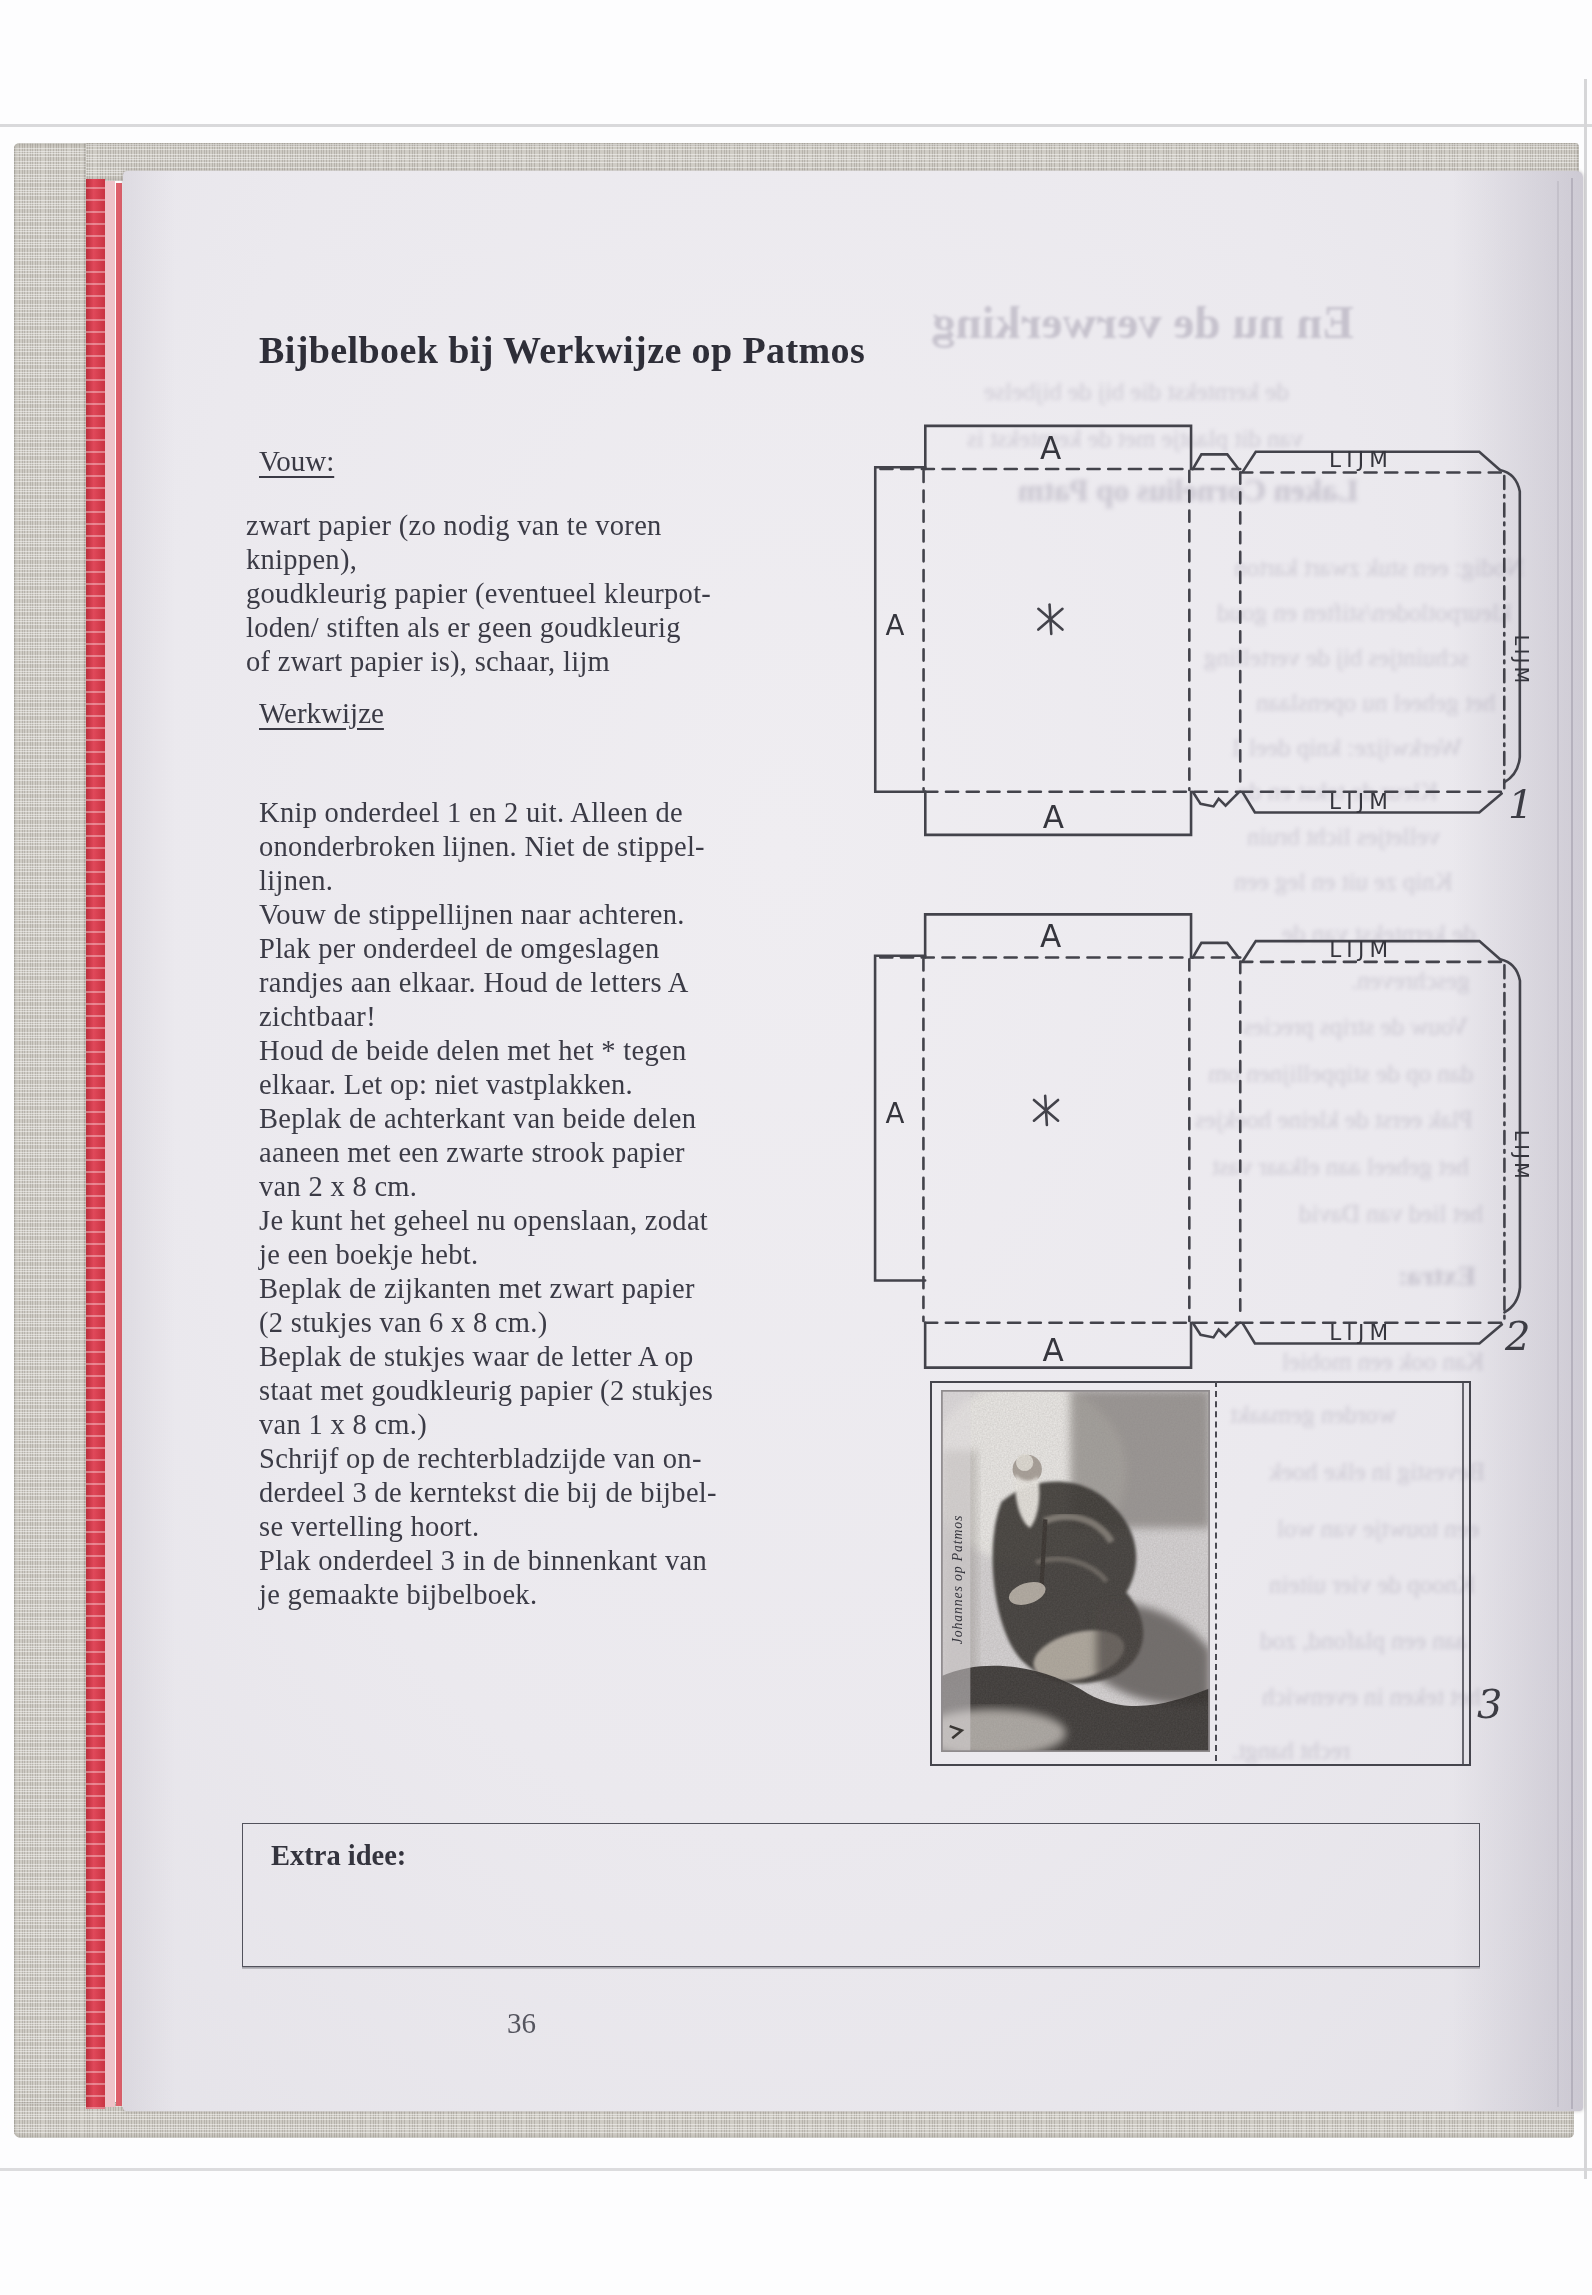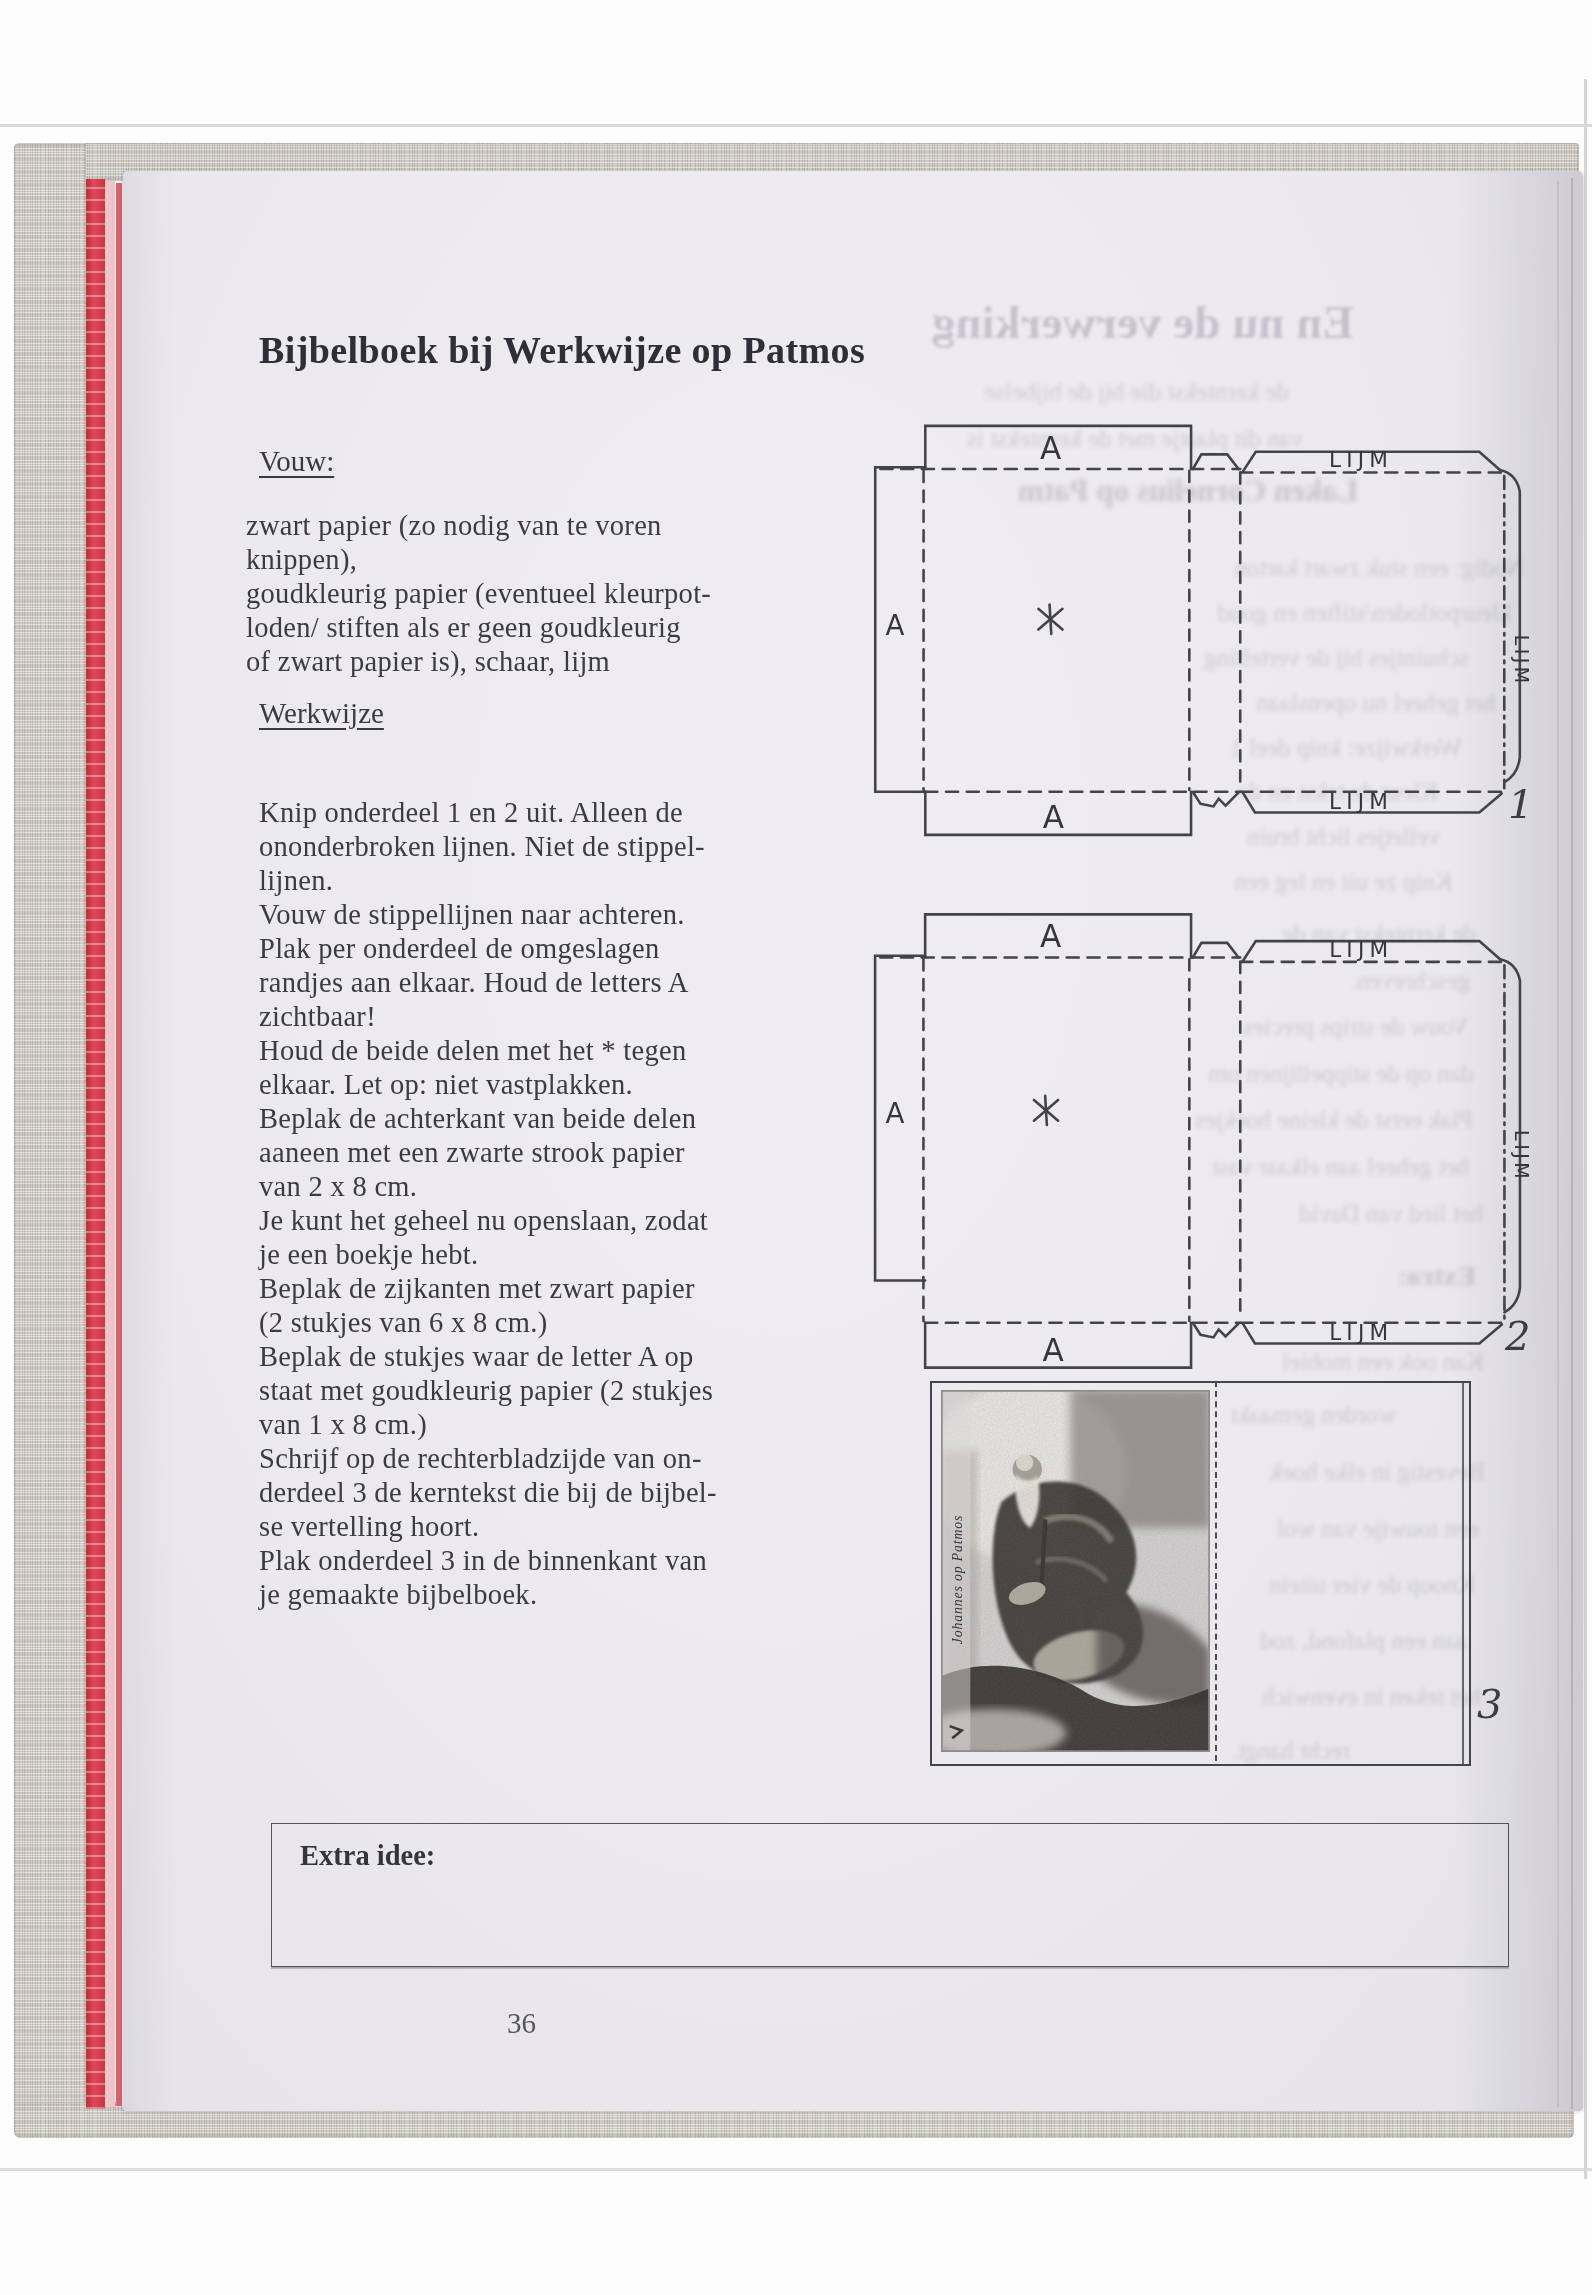--- a/index.html
+++ b/index.html
@@ -40,21 +40,21 @@
 
   
   .title{position:absolute;left:259px;top:328px;font-size:38px;font-weight:bold;
     color:#2e2e38;letter-spacing:0.4px;margin:0;}
   .heading{position:absolute;font-size:29px;color:#3a3a45;
     text-decoration:underline;text-underline-offset:5.2px;}
   .body-text{position:absolute;font-size:28.5px;line-height:34px;color:#3b3b46;
     letter-spacing:0.3px;white-space:pre-line;width:595px;}
 
   
-  .extra-box{position:absolute;left:271px;top:1823px;width:1236px;height:142px;
+  .extra-box{position:absolute;left:242px;top:1823px;width:1236px;height:142px;
     border:1.7px solid #52525c;box-shadow:0 1.7px 0 rgba(82,82,92,.45);}
   .extra-heading{position:absolute;left:28px;top:15.5px;font-size:28.5px;font-weight:bold;color:#34343e;}
   .extra-body{position:absolute;left:28px;top:59px;font-size:28.5px;font-style:italic;color:#44444e;
     letter-spacing:0.3px;}
 
   .pagenum{position:absolute;left:507px;top:2007px;font-size:29px;color:#55555f;}
 
   
   .diagram-num{position:absolute;font-family:"DejaVu Serif",serif;font-style:italic;
     font-size:40px;color:#3c3c44;}

